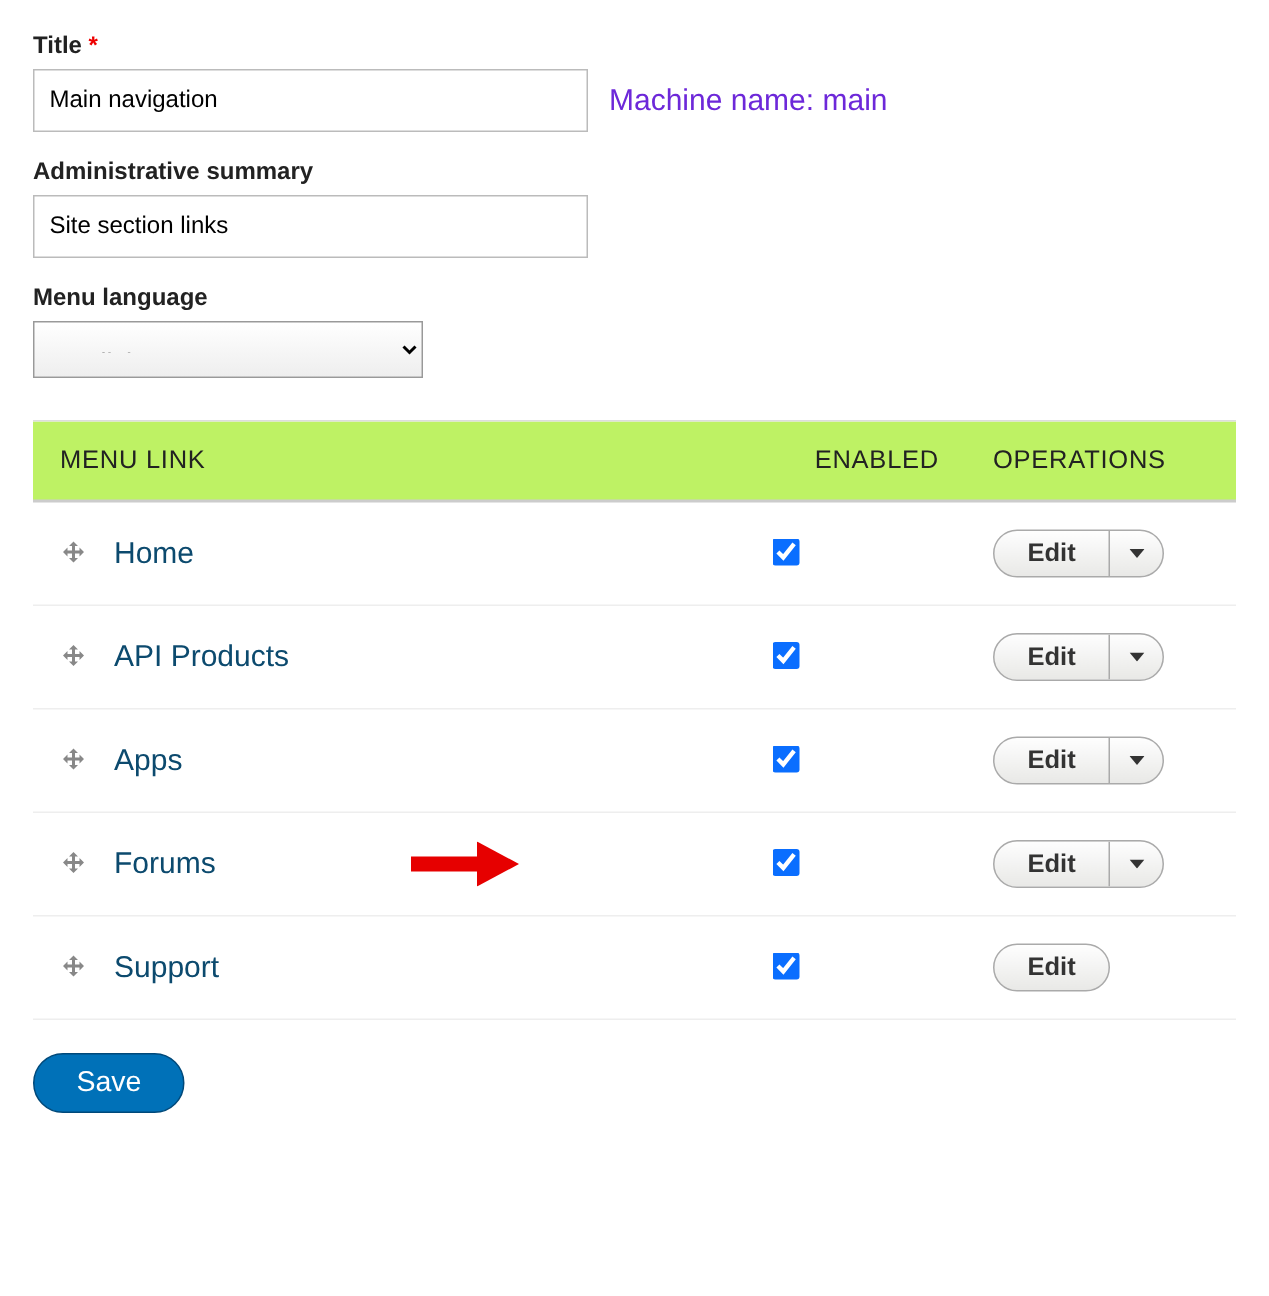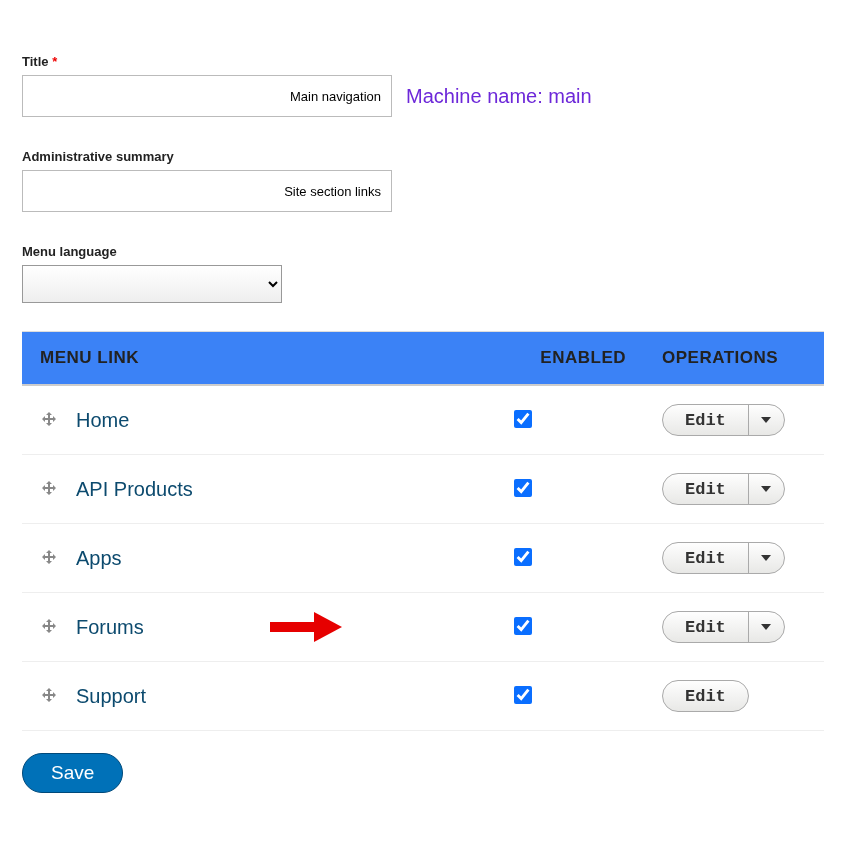--- a/index.html
+++ b/index.html
@@ -7,59 +7,57 @@
     font-family: "Lucida Grande", "Lucida Sans Unicode", Verdana, sans-serif;
     font-size: 15px;
     color: #222;
     margin: 0;
     padding: 22px;
     width: 846px;
   }
   .form-item { margin-bottom: 18px; }
   .form-label {
     font-weight: bold;
-    font-size: 13px;
+    font-size: 16px;
     display: block;
     margin-bottom: 6px;
-    margin-top: 32px;
   }
   .required { color: #e00; }
   .text-input {
-    font-size: 13px;
+    font-size: 16px;
     padding: 20px 10px;
     border: 1px solid #bbb;
     background: #fff;
     width: 370px;
     height: 38px;
     font-family: inherit;
-    text-align: right;
   }
   .select-input {
     font-size: 18px;
     padding: 16px 8px;
     border: 1px solid #999;
     background: linear-gradient(#fff,#eee);
     width: 260px;
     height: 38px;
     font-family: inherit;
   }
   .inline-row { display: flex; align-items: center; gap: 14px; }
   .machine-name { font-size: 20px; color: #6d28d9; }
   table.menu-links {
     width: 100%;
     border-collapse: collapse;
     margin-top: 28px;
   }
   table.menu-links thead th {
-    background: #3b82f6;
+    background: #bef264;
     border-top: 1px solid #ddd;
     border-bottom: 2px solid #ccc;
     text-align: left;
     padding: 16px 18px;
-    font-weight: bold;
+    font-weight: normal;
     font-size: 17px;
     letter-spacing: 0.5px;
   }
   table.menu-links thead th.col-enabled { text-align: right; }
   table.menu-links tbody td {
     border-bottom: 1px solid #eee;
     padding: 18px;
     vertical-align: middle;
     font-size: 19px;
   }
@@ -79,21 +77,21 @@
     border-radius: 18px;
     overflow: hidden;
     background: linear-gradient(#fefefe,#e8e8e6);
     height: 32px;
   }
   .ops-split .edit-btn, .ops-single .edit-btn {
     border: none;
     background: transparent;
     padding: 0 22px;
     font-size: 17px;
-    font-family: Liberation Mono, monospace;
+    font-family: Liberation Sans, sans-serif;
     cursor: pointer;
     font-weight: bold;
     color: #333;
   }
   .ops-split .drop-btn {
     border: none;
     border-left: 1px solid #aaa;
     background: transparent;
     width: 36px;
     cursor: pointer;

